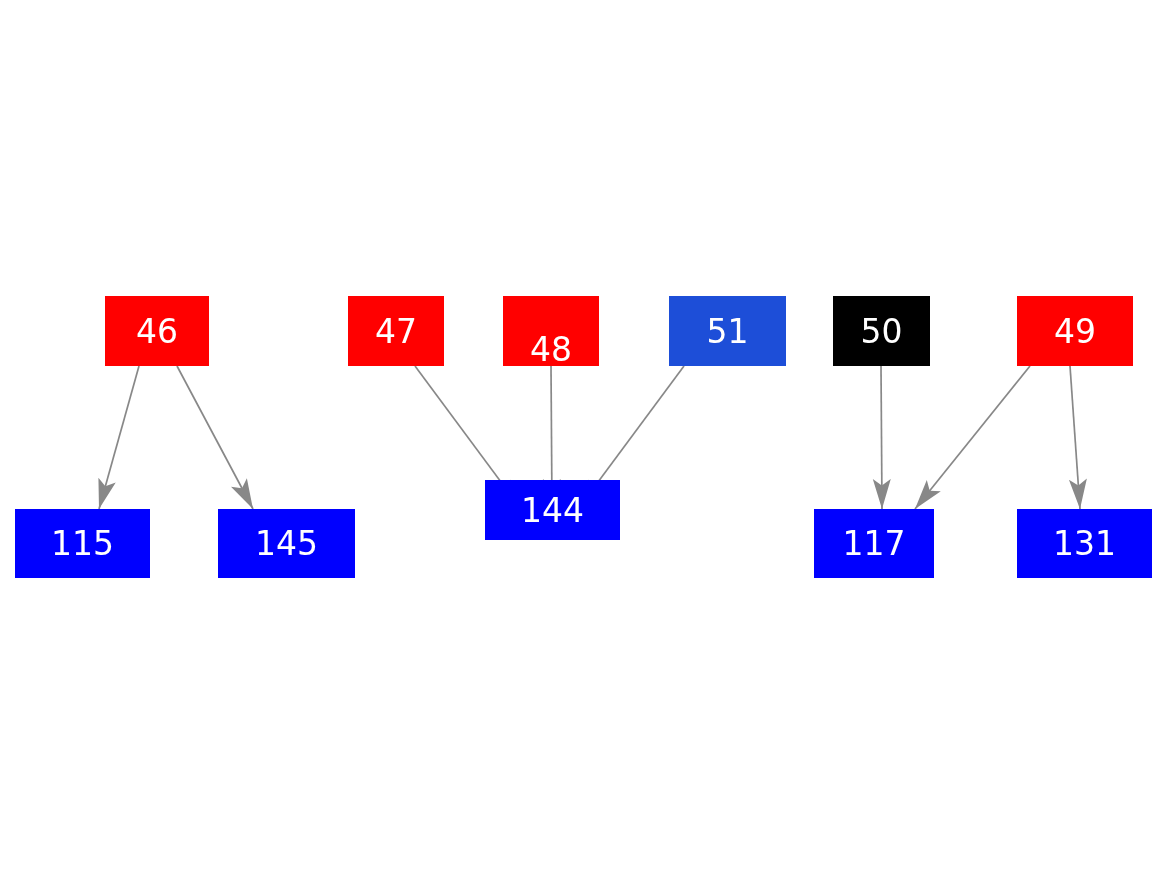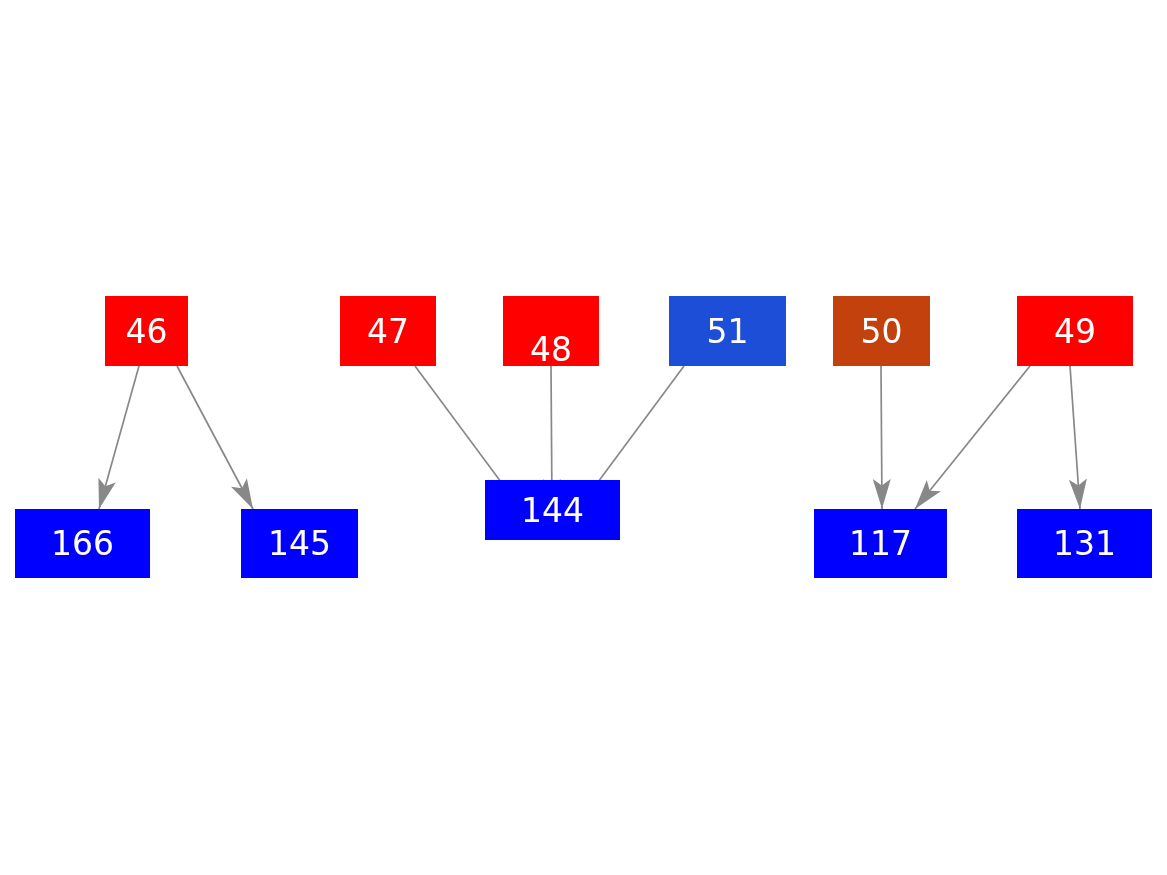--- a/index.html
+++ b/index.html
@@ -51,47 +51,47 @@
         <line x1="177" y1="366" x2="253" y2="509" stroke="#888888" stroke-width="1.7" marker-end="url(#arrowhead)" class="edge-line"></line>
         <line x1="415" y1="366" x2="521" y2="509" stroke="#888888" stroke-width="1.7" marker-end="url(#arrowhead)" class="edge-line"></line>
         <line x1="551" y1="366" x2="552" y2="509" stroke="#888888" stroke-width="1.7" marker-end="url(#arrowhead)" class="edge-line"></line>
         <line x1="684" y1="366" x2="578" y2="509" stroke="#888888" stroke-width="1.7" marker-end="url(#arrowhead)" class="edge-line"></line>
         <line x1="881" y1="366" x2="882" y2="509" stroke="#888888" stroke-width="1.7" marker-end="url(#arrowhead)" class="edge-line"></line>
         <line x1="1030" y1="366" x2="915" y2="509" stroke="#888888" stroke-width="1.7" marker-end="url(#arrowhead)" class="edge-line"></line>
         <line x1="1070" y1="366" x2="1080" y2="509" stroke="#888888" stroke-width="1.7" marker-end="url(#arrowhead)" class="edge-line"></line>
       </g>
   </svg>
   <div id="nodes-layer">
-      <div class="node" style="left: 105px; top: 296px; width: 83px; height: 70px; background: rgb(255, 0, 0); color: rgb(255, 255, 255); text-align: center;">
+      <div class="node" style="left: 105px; top: 296px; width: 104px; height: 70px; background: rgb(255, 0, 0); color: rgb(255, 255, 255); text-align: center;">
         <span>46</span>
       </div>
-      <div class="node" style="left: 340px; top: 296px; width: 96px; height: 70px; background: rgb(255, 0, 0); color: rgb(255, 255, 255);">
+      <div class="node" style="left: 348px; top: 296px; width: 96px; height: 70px; background: rgb(255, 0, 0); color: rgb(255, 255, 255);">
         <span>47</span>
       </div>
       <div class="node" style="left: 503px; top: 296px; width: 96px; height: 70px; background: rgb(255, 0, 0); color: rgb(255, 255, 255); align-items: flex-end;">
         <span>48</span>
       </div>
       <div class="node" style="left: 669px; top: 296px; width: 117px; height: 70px; background: #1d4ed8; color: rgb(255, 255, 255);">
         <span>51</span>
       </div>
-      <div class="node" style="left: 833px; top: 296px; width: 97px; height: 70px; background: #c2410c; color: rgb(255, 255, 255);">
+      <div class="node" style="left: 833px; top: 296px; width: 97px; height: 70px; background: #000000; color: rgb(255, 255, 255);">
         <span>50</span>
       </div>
       <div class="node" style="left: 1017px; top: 296px; width: 116px; height: 70px; background: rgb(255, 0, 0); color: rgb(255, 255, 255);">
         <span>49</span>
       </div>
       <div class="node" style="left: 15px; top: 509px; width: 135px; height: 69px; background: rgb(0, 0, 255); color: rgb(255, 255, 255);">
-        <span>166</span>
+        <span>115</span>
       </div>
-      <div class="node" style="left: 218px; top: 509px; width: 117px; height: 69px; background: rgb(0, 0, 255); color: rgb(255, 255, 255); margin-left: 23px;">
+      <div class="node" style="left: 218px; top: 509px; width: 137px; height: 69px; background: rgb(0, 0, 255); color: rgb(255, 255, 255);">
         <span>145</span>
       </div>
       <div class="node" style="left: 485px; top: 480px; width: 135px; height: 60px; background: rgb(0, 0, 255); color: rgb(255, 255, 255);">
         <span>144</span>
       </div>
-      <div class="node" style="left: 814px; top: 509px; width: 133px; height: 69px; background: rgb(0, 0, 255); color: rgb(255, 255, 255);">
+      <div class="node" style="left: 814px; top: 509px; width: 120px; height: 69px; background: rgb(0, 0, 255); color: rgb(255, 255, 255);">
         <span>117</span>
       </div>
       <div class="node" style="left: 1017px; top: 509px; width: 135px; height: 69px; background: rgb(0, 0, 255); color: rgb(255, 255, 255);">
         <span>131</span>
       </div>
     </div>
 </div>
 
 </body></html>

